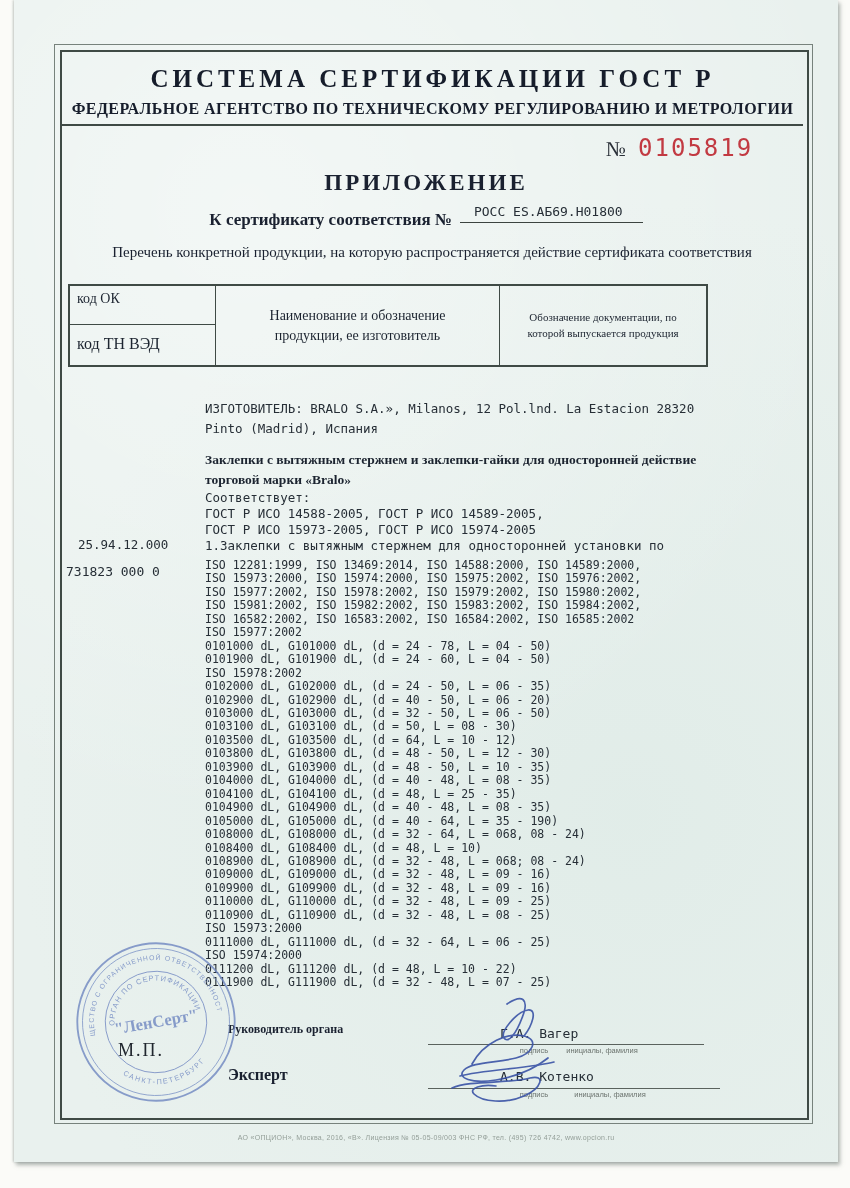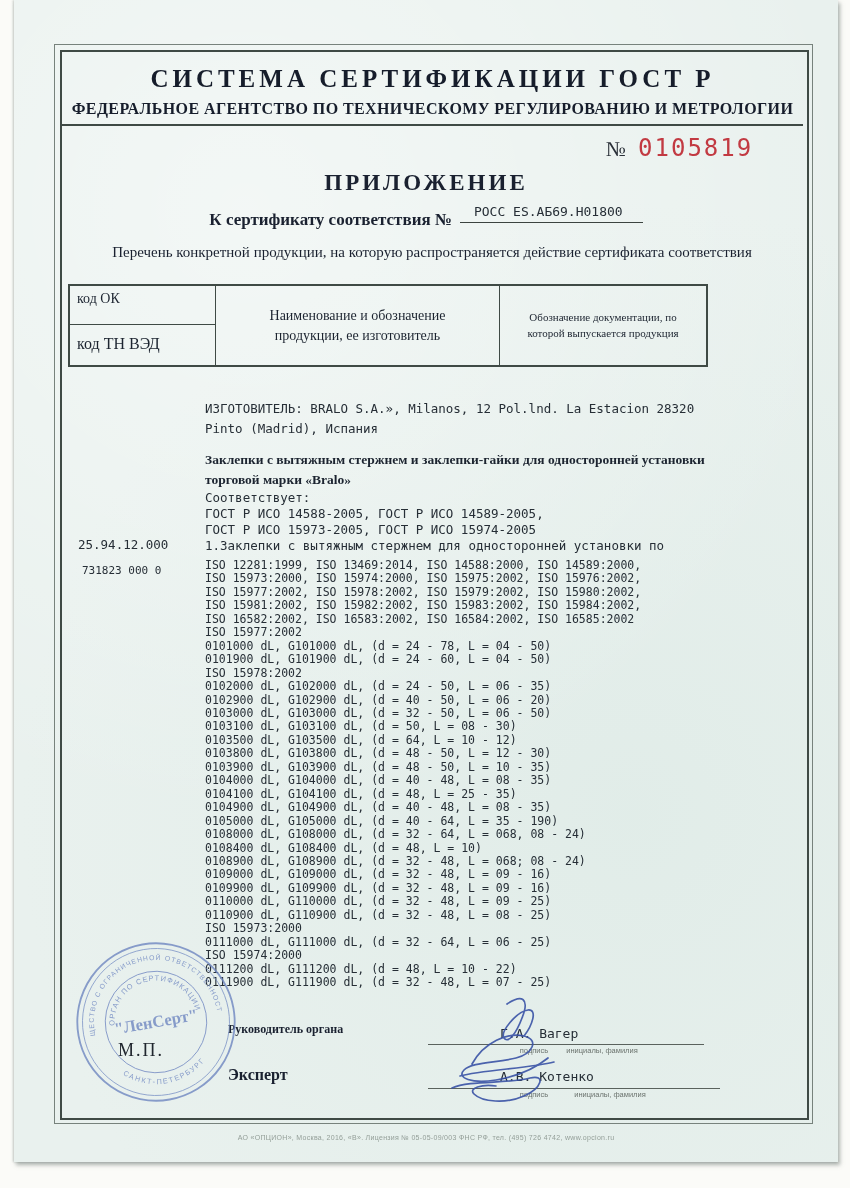--- a/index.html
+++ b/index.html
@@ -30,21 +30,21 @@
   .cert-no{display:inline-block;margin-left:8px;transform:translateY(-9px);border-bottom:1.5px solid #3c4440;padding:0 20px 3px 14px;font-family:"DejaVu Sans Mono",monospace;font-size:13px;color:#26303a;}
   .subtitle{position:absolute;left:98px;top:242px;width:640px;text-align:center;font-size:15px;font-weight:normal;line-height:1.35;color:#1a2130;}
   .prod-table{position:absolute;left:46px;top:284px;width:640px;height:83px;border:2px solid #3f4a45;display:grid;grid-template-columns:146px 284px 1fr;box-sizing:border-box;margin-left:8px;}
   .pt-col1{border-right:1.5px solid #3f4a45;display:flex;flex-direction:column;}
   .pt-c1a{height:39px;border-bottom:1px solid #3f4a45;padding:5px 0 0 7px;font-size:14px;color:#1c2430;box-sizing:border-box;}
   .pt-c1b{flex:1;padding:10px 0 0 7px;font-size:16px;color:#1c2430;}
   .pt-col2{border-right:1.5px solid #3f4a45;display:flex;align-items:center;justify-content:center;text-align:center;font-size:14px;line-height:1.4;color:#1c2430;padding:0 26px;}
   .pt-col3{display:flex;align-items:center;justify-content:center;text-align:center;font-size:11px;line-height:1.4;color:#1c2430;padding:0 22px;}
   .mono{font-family:"DejaVu Sans Mono",monospace;color:#262e36;}
   .code-ok{position:absolute;left:64px;top:537px;font-size:12.5px;}
-  .code-tnved{position:absolute;left:68px;top:564px;font-size:11px;}
+  .code-tnved{position:absolute;left:52px;top:564px;font-size:13px;}
   .mfr-block{position:absolute;left:191px;top:399px;font-size:12.5px;line-height:20px;white-space:pre;}
   .prod-block{position:absolute;left:191px;top:450px;font-size:13.5px;font-weight:bold;line-height:20px;color:#1c2430;}
   .gost-block{position:absolute;left:191px;top:490px;font-size:12.5px;line-height:16px;white-space:pre;}
   .iso-block{position:absolute;left:191px;top:559px;font-size:11.5px;line-height:13.45px;white-space:pre;}
   .sig-label1{position:absolute;left:214px;top:1022px;font-size:12px;font-weight:bold;color:#1a2130;}
   .sig-label2{position:absolute;left:214px;top:1066px;font-size:16px;font-weight:bold;color:#1a2130;}
   .sig-line{position:absolute;border-top:1px solid #5a625d;height:0;}
   .sl1{left:414px;top:1044px;width:212px;}
   .sl2{left:414px;top:1088px;width:212px;}
   .nl1{left:486px;top:1044px;width:204px;}
@@ -97,21 +97,21 @@
     <div class="pt-col2">Наименование и обозначение продукции, ее изготовитель</div>
     <div class="pt-col3">Обозначение документации, по которой выпускается продукция</div>
   </div>
 
   <div class="code-ok mono">25.94.12.000</div>
   <div class="code-tnved mono">731823 000 0</div>
 
   <div class="mfr-block mono"><div>ИЗГОТОВИТЕЛЬ: BRALO S.A.», Milanos, 12 Pol.lnd. La Estacion 28320</div><div>Pinto (Madrid), Испания</div></div>
 
   <div class="prod-block">
-      <div>Заклепки с вытяжным стержнем и заклепки-гайки для односторонней установки</div>
+      <div>Заклепки с вытяжным стержнем и заклепки-гайки для односторонней действие</div>
       <div>торговой марки «Bralo»</div>
     </div>
 
   <div class="gost-block mono"><div>Соответствует:</div><div>ГОСТ Р ИСО 14588-2005, ГОСТ Р ИСО 14589-2005,</div><div>ГОСТ Р ИСО 15973-2005, ГОСТ Р ИСО 15974-2005</div><div>1.Заклепки с вытяжным стержнем для односторонней установки по</div></div>
 
   <div class="iso-block mono"><div>ISO 12281:1999, ISO 13469:2014, ISO 14588:2000, ISO 14589:2000,</div><div>ISO 15973:2000, ISO 15974:2000, ISO 15975:2002, ISO 15976:2002,</div><div>ISO 15977:2002, ISO 15978:2002, ISO 15979:2002, ISO 15980:2002,</div><div>ISO 15981:2002, ISO 15982:2002, ISO 15983:2002, ISO 15984:2002,</div><div>ISO 16582:2002, ISO 16583:2002, ISO 16584:2002, ISO 16585:2002</div><div>ISO 15977:2002</div><div>0101000 dL, G101000 dL, (d = 24 - 78, L = 04 - 50)</div><div>0101900 dL, G101900 dL, (d = 24 - 60, L = 04 - 50)</div><div>ISO 15978:2002</div><div>0102000 dL, G102000 dL, (d = 24 - 50, L = 06 - 35)</div><div>0102900 dL, G102900 dL, (d = 40 - 50, L = 06 - 20)</div><div>0103000 dL, G103000 dL, (d = 32 - 50, L = 06 - 50)</div><div>0103100 dL, G103100 dL, (d = 50, L = 08 - 30)</div><div>0103500 dL, G103500 dL, (d = 64, L = 10 - 12)</div><div>0103800 dL, G103800 dL, (d = 48 - 50, L = 12 - 30)</div><div>0103900 dL, G103900 dL, (d = 48 - 50, L = 10 - 35)</div><div>0104000 dL, G104000 dL, (d = 40 - 48, L = 08 - 35)</div><div>0104100 dL, G104100 dL, (d = 48, L = 25 - 35)</div><div>0104900 dL, G104900 dL, (d = 40 - 48, L = 08 - 35)</div><div>0105000 dL, G105000 dL, (d = 40 - 64, L = 35 - 190)</div><div>0108000 dL, G108000 dL, (d = 32 - 64, L = 068, 08 - 24)</div><div>0108400 dL, G108400 dL, (d = 48, L = 10)</div><div>0108900 dL, G108900 dL, (d = 32 - 48, L = 068; 08 - 24)</div><div>0109000 dL, G109000 dL, (d = 32 - 48, L = 09 - 16)</div><div>0109900 dL, G109900 dL, (d = 32 - 48, L = 09 - 16)</div><div>0110000 dL, G110000 dL, (d = 32 - 48, L = 09 - 25)</div><div>0110900 dL, G110900 dL, (d = 32 - 48, L = 08 - 25)</div><div>ISO 15973:2000</div><div>0111000 dL, G111000 dL, (d = 32 - 64, L = 06 - 25)</div><div>ISO 15974:2000</div><div>0111200 dL, G111200 dL, (d = 48, L = 10 - 22)</div><div>0111900 dL, G111900 dL, (d = 32 - 48, L = 07 - 25)</div></div>
 
   <div class="sig-label1">Руководитель органа</div>
   <div class="sig-label2">Эксперт</div>
 

